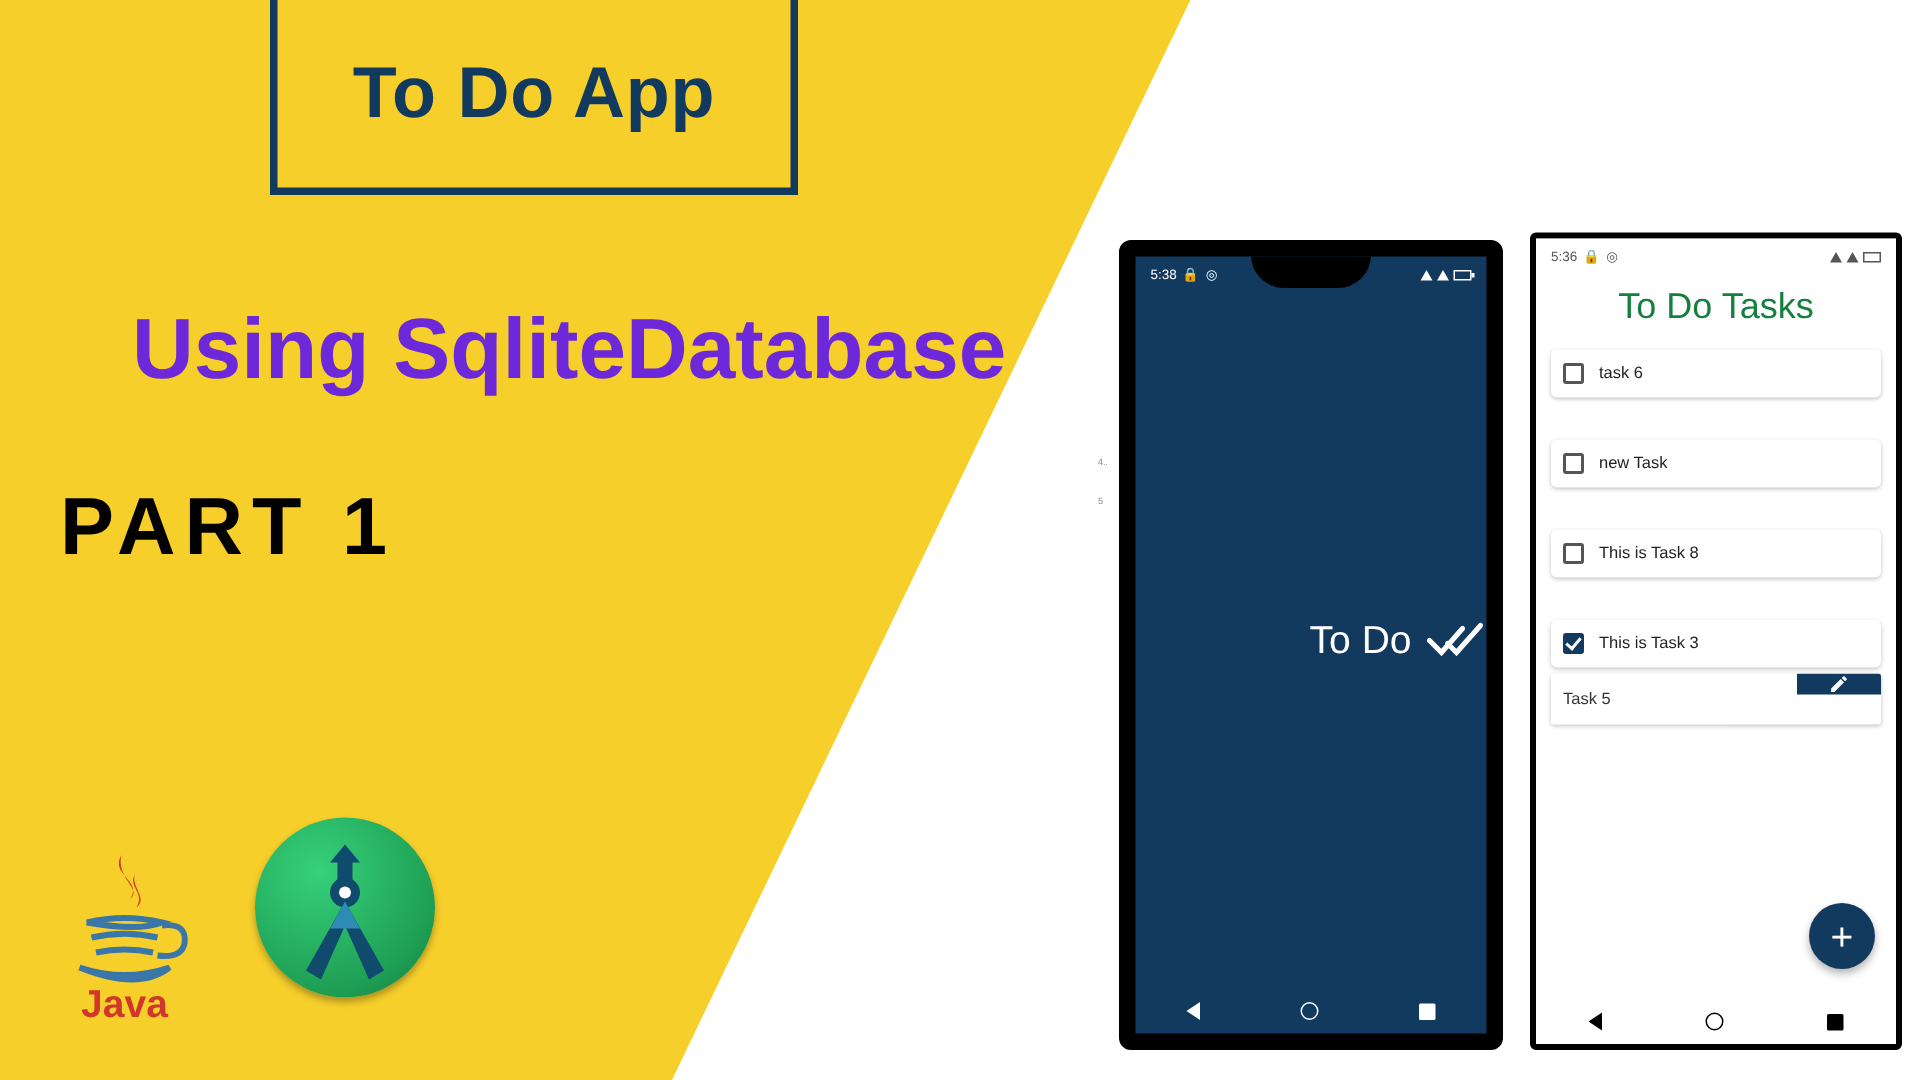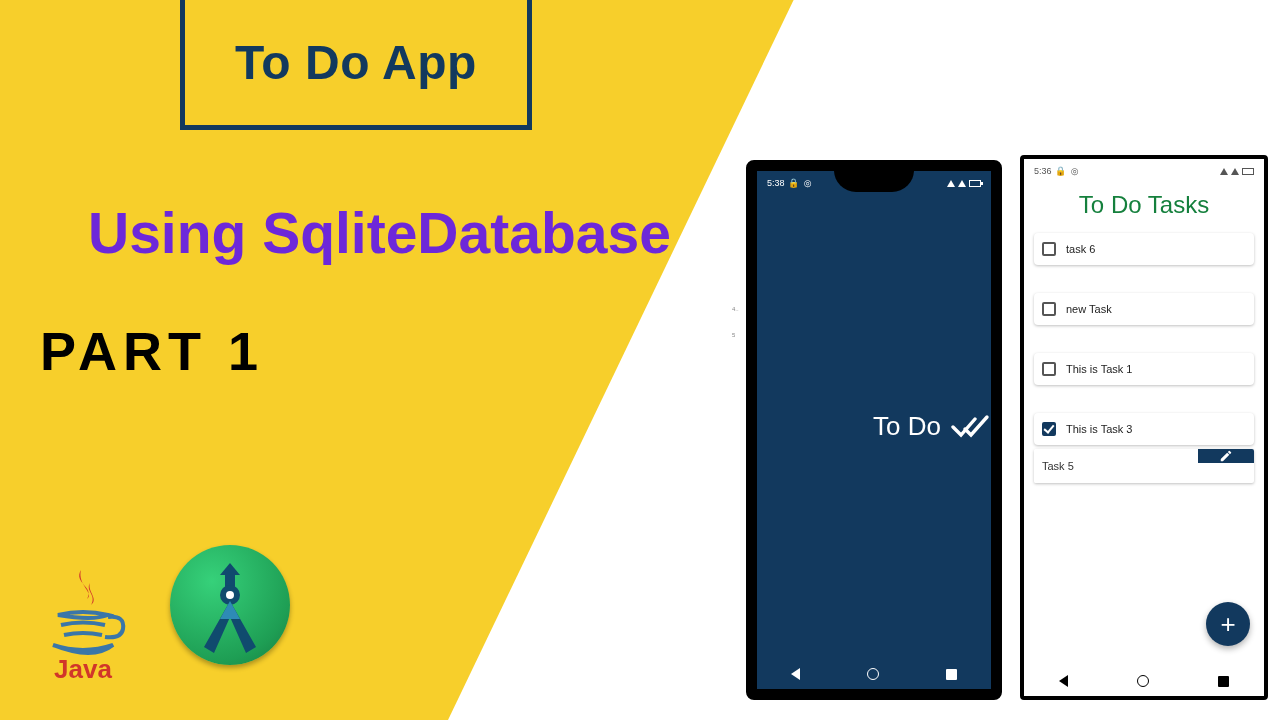--- a/index.html
+++ b/index.html
@@ -289,21 +289,21 @@
     <div class="task-card">
       <span class="chk"></span>
       <span>task 6</span>
     </div>
     <div class="task-card">
       <span class="chk"></span>
       <span>new Task</span>
     </div>
     <div class="task-card">
       <span class="chk"></span>
-      <span>This is Task 1</span>
+      <span>This is Task 8</span>
     </div>
     <div class="task-card">
       <span class="chk checked"></span>
       <span>This is Task 3</span>
     </div>
   </div>
 
   <div class="edit-row">
     <div class="edit-label">Task 5</div>
     <div class="edit-btn">

